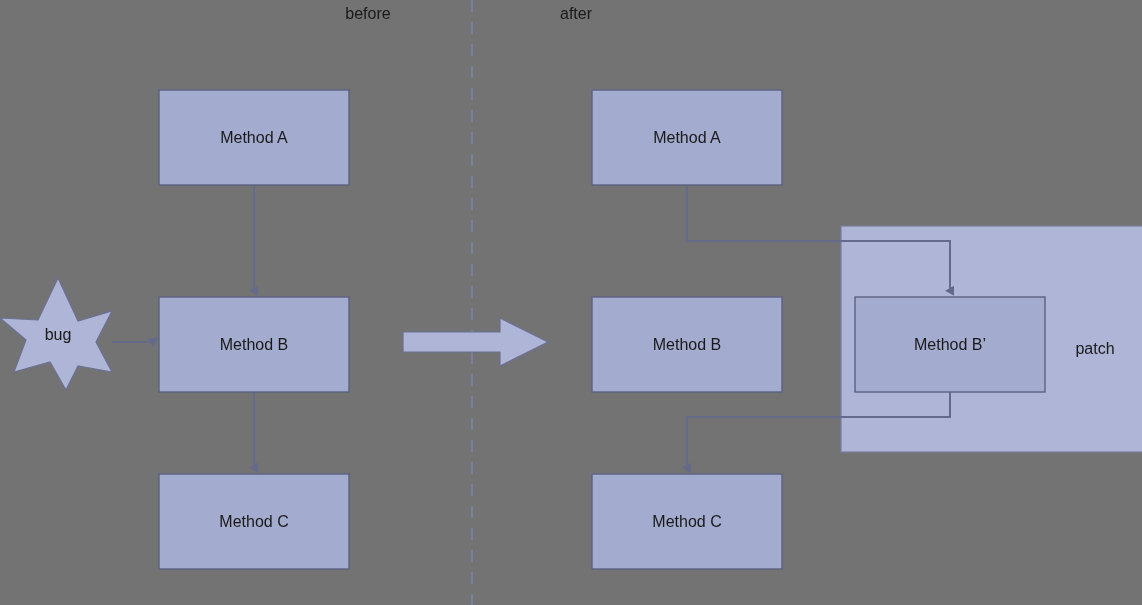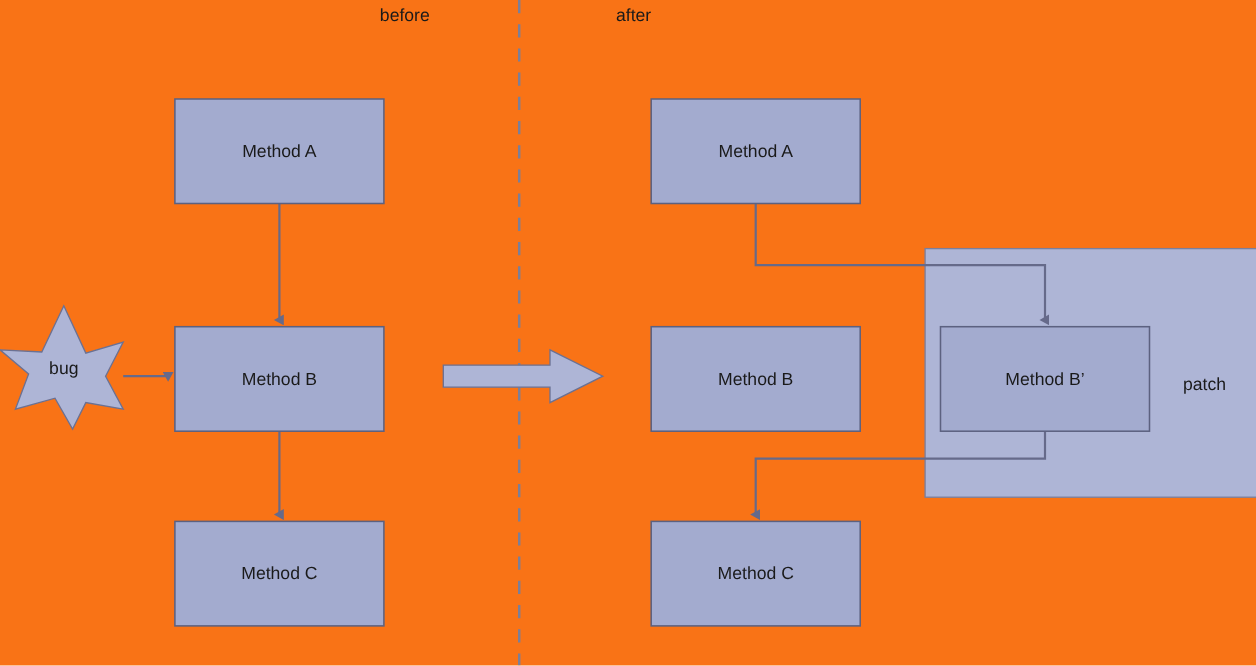--- a/index.html
+++ b/index.html
@@ -44,21 +44,21 @@
   }
   .bug-label {
     font-family: "Liberation Sans", sans-serif;
     font-size: 16px;
     fill: #1a1a1a;
   }
 </style>
 </head>
 <body>
 
-<div id="diagram-root" style="background: #f97316;">
+<div id="diagram-root" style="background: #737373;">
   <svg id="diagram-svg" viewBox="0 0 1142 605" xmlns="http://www.w3.org/2000/svg">
     <defs>
       <marker id="arrowhead" markerWidth="10" markerHeight="10" refX="5.2" refY="4" orient="auto" markerUnits="userSpaceOnUse">
         <path d="M 0,0 L 10,0 L 5,9 Z" fill="#666a8a"></path>
       </marker>
     </defs>
 
     <text class="column-header" id="hdr-before" text-anchor="middle" dominant-baseline="middle" x="368" y="15" fill="#1a1a1a">before</text>
     <text class="column-header" id="hdr-after" text-anchor="middle" dominant-baseline="middle" x="576" y="15" fill="#1a1a1a">after</text>
 

